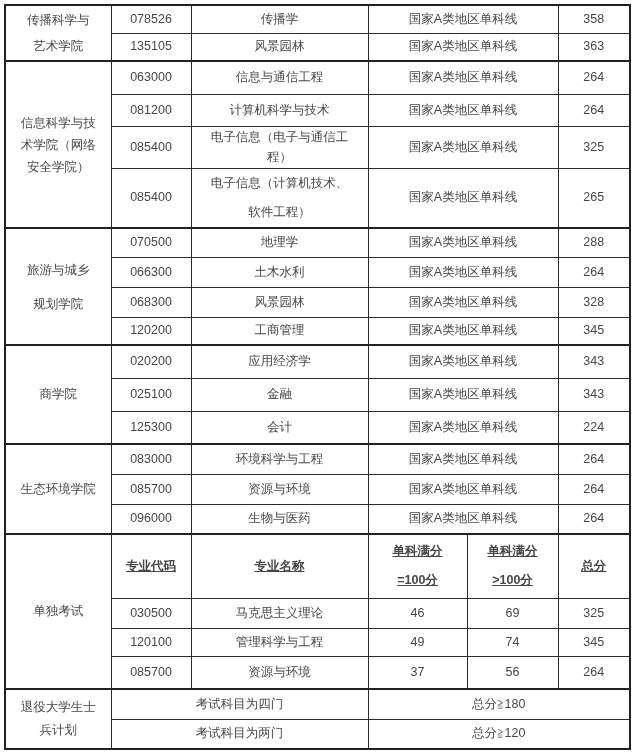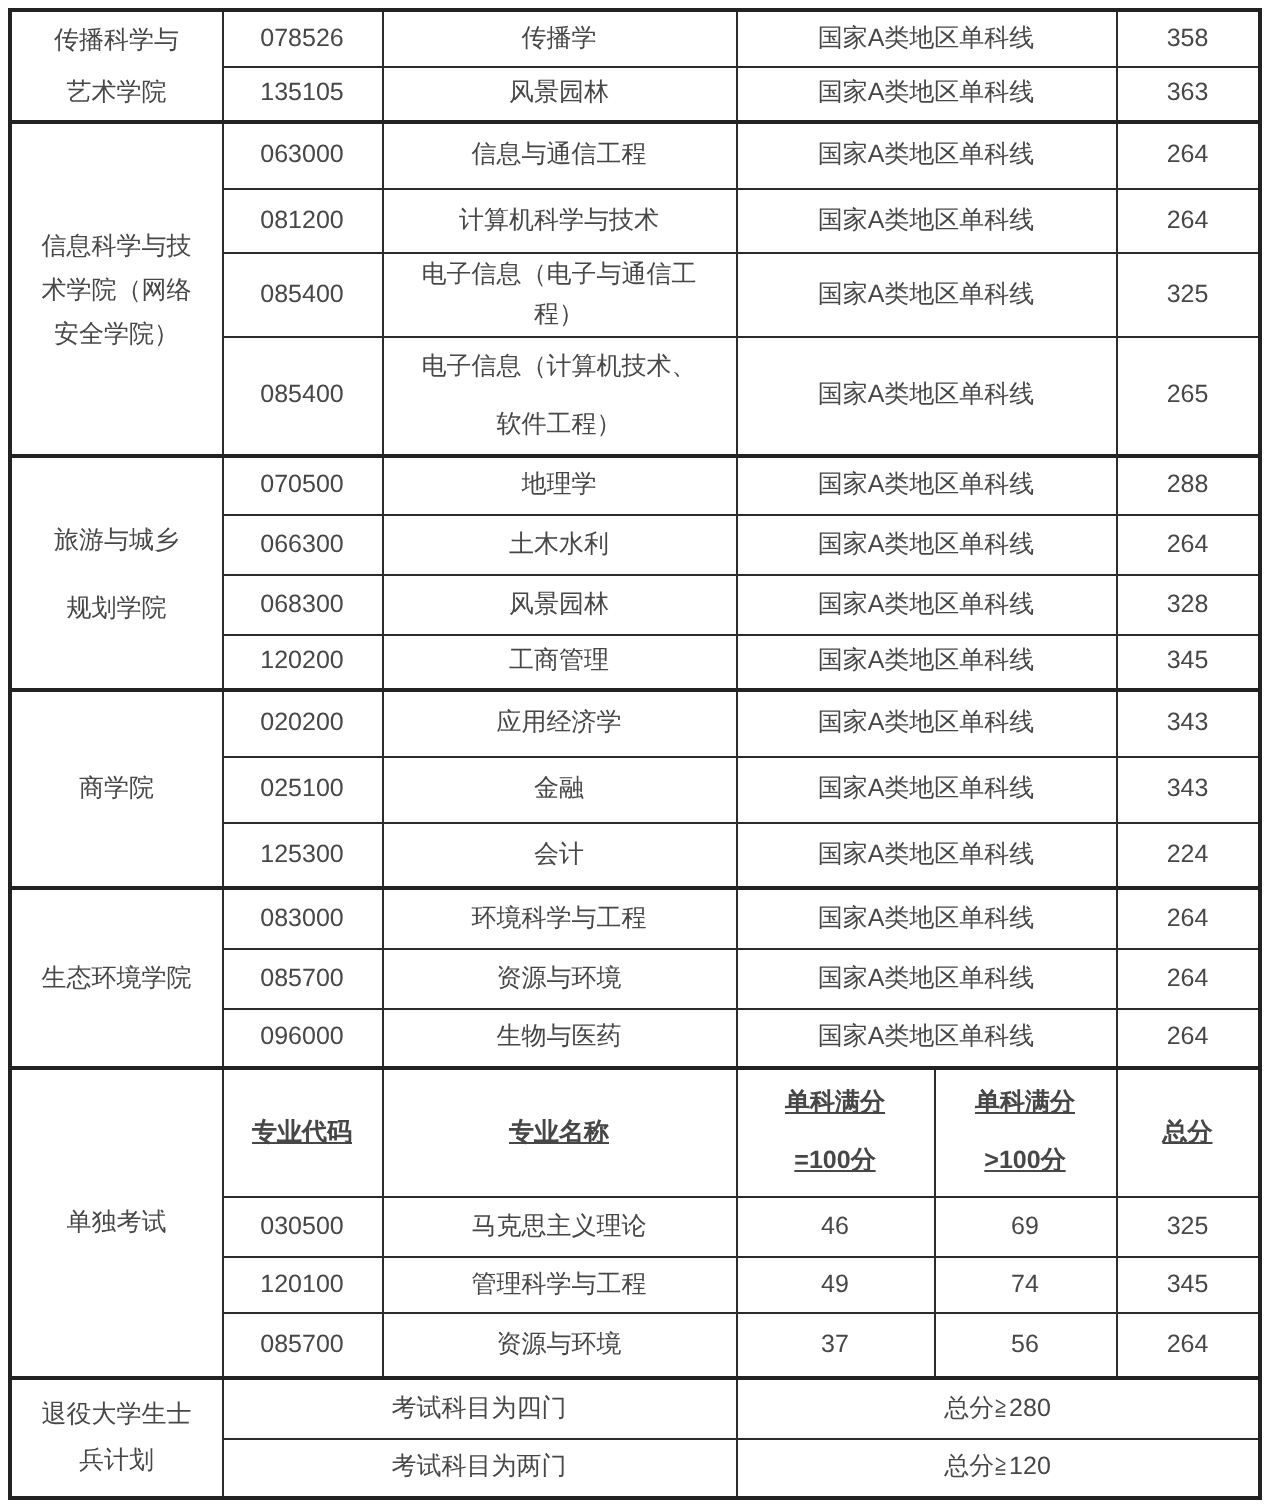--- a/index.html
+++ b/index.html
@@ -190,20 +190,20 @@
       <td>资源与环境</td>
       <td>37</td>
       <td>56</td>
       <td>264</td>
     </tr>
 
     <tr class="h30 sec">
       <td rowspan="2" class="lh23">退役大学生士
 兵计划</td>
       <td colspan="2">考试科目为四门</td>
-      <td colspan="3">总分≧280</td>
+      <td colspan="3">总分≧180</td>
     </tr>
     <tr class="h30">
       <td colspan="2">考试科目为两门</td>
       <td colspan="3">总分≧120</td>
     </tr>
   </tbody>
 </table>
 
 </body></html>

